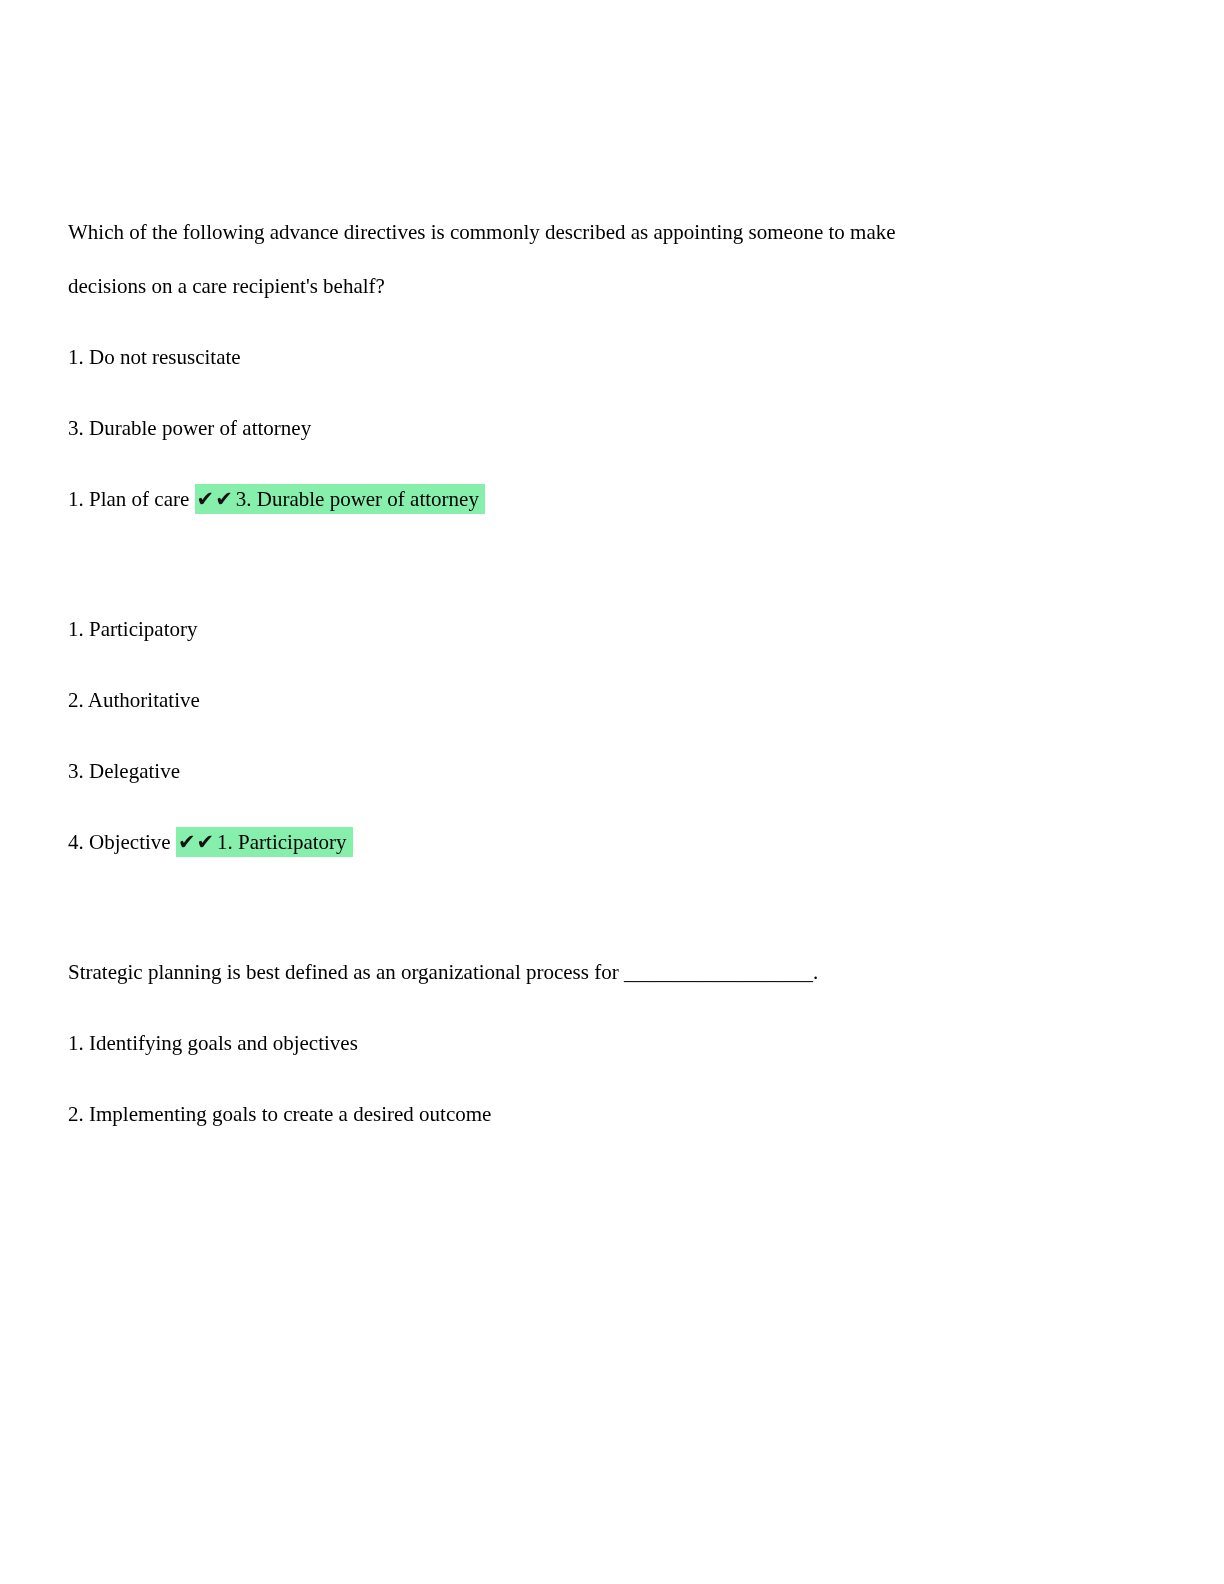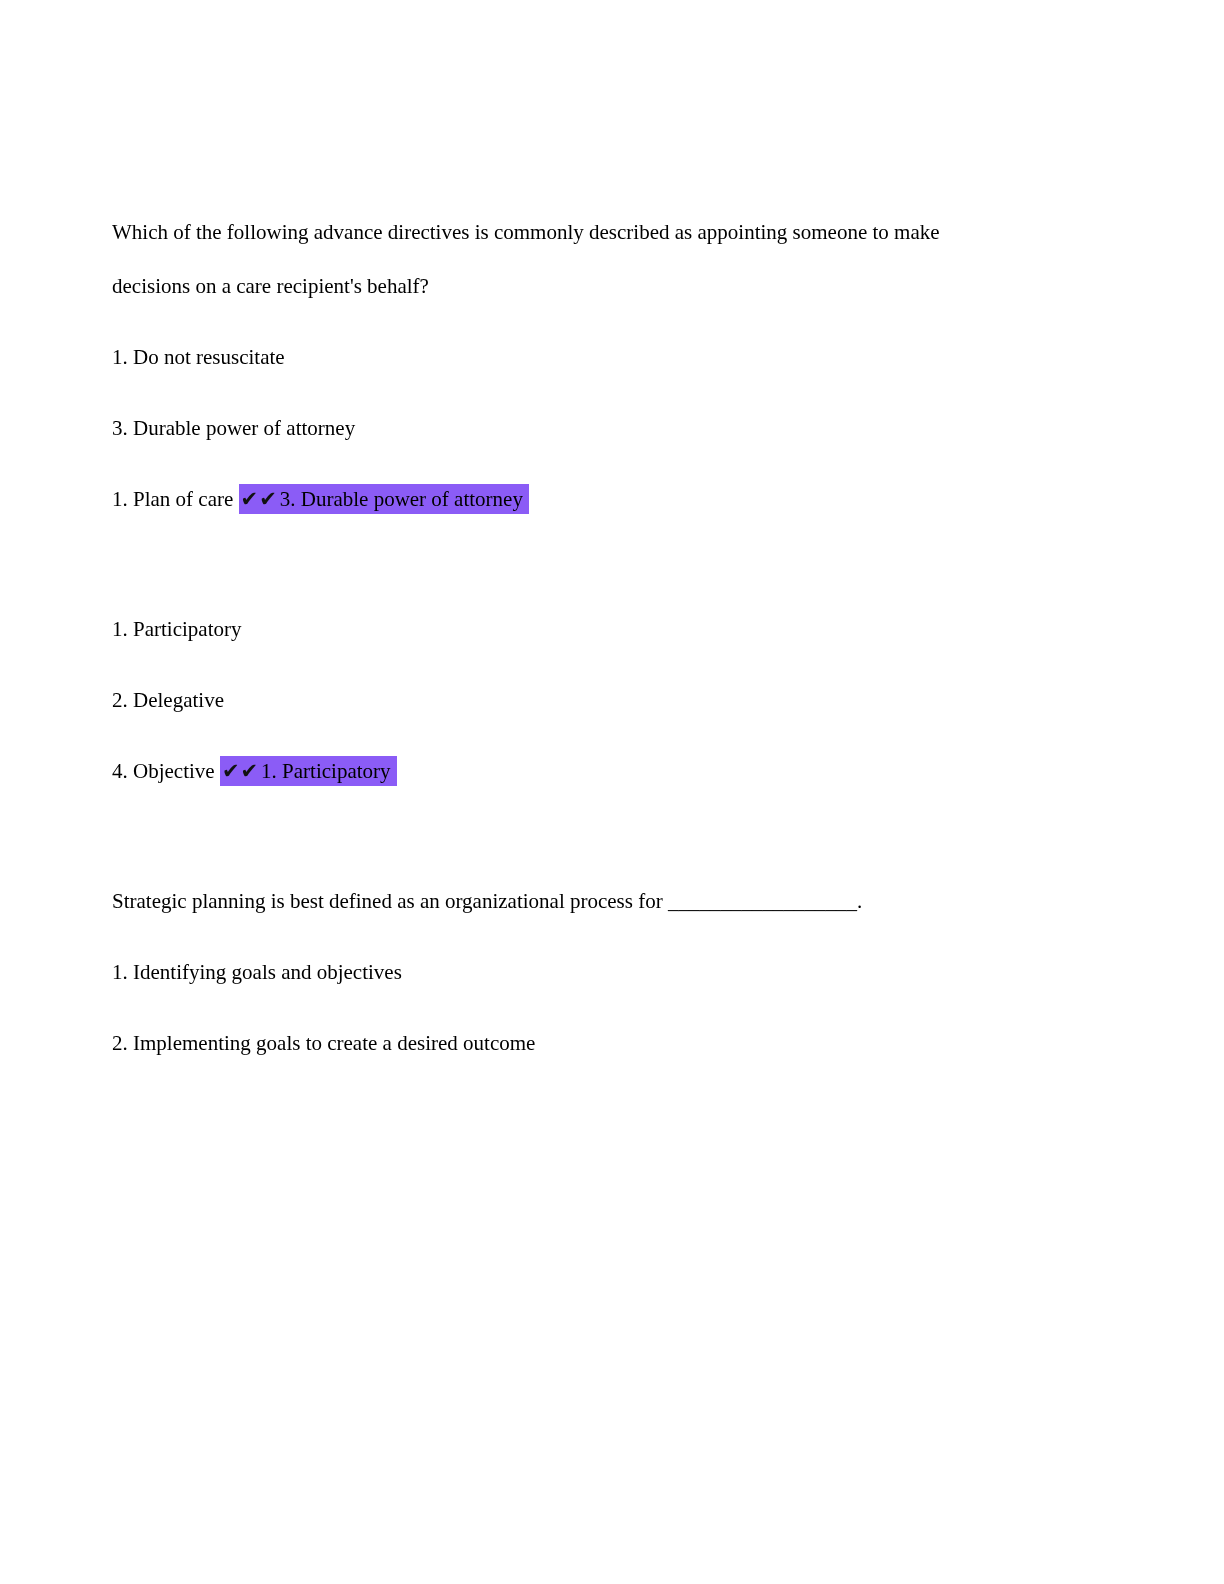--- a/index.html
+++ b/index.html
@@ -6,42 +6,42 @@
     margin: 0;
     padding: 0;
     background: #ffffff;
   }
   .page {
     position: relative;
     width: 1224px;
     height: 1484px;
     background: #ffffff;
     box-sizing: border-box;
-    padding: 205px 140px 0 112px;
+    padding: 205px 140px 0 68px;
     overflow: hidden;
     font-family: "Liberation Serif", "DejaVu Serif", serif;
     font-size: 21px;
     color: #000000;
   }
   .content {
     width: 905px;
   }
   .question-block {
     margin: 0 0 76px 0;
   }
   p.question {
     margin: 0 0 17px 0;
     line-height: 54px;
   }
   p.option {
     margin: 0 0 17px 0;
     line-height: 54px;
   }
   .highlight {
-    background: #8b5cf6;
+    background: #86efac;
     padding: 3px 6px 3px 2px;
     text-align: right;
   }
   .checks {
     font-family: "DejaVu Sans", sans-serif;
     font-weight: bold;
     color: #111111;
     letter-spacing: 1px;
     margin-right: 2px;
   }
@@ -54,21 +54,22 @@
 
     <section class="question-block">
       <p class="question">Which of the following advance directives is commonly described as appointing someone to make decisions on a care recipient's behalf?</p>
       <p class="option">1. Do not resuscitate</p>
       <p class="option">3. Durable power of attorney</p>
       <p class="option"><span>1. Plan of care</span> <span class="highlight"><span class="checks">✔✔</span><span>3. Durable power of attorney</span></span></p>
     </section>
 
     <section class="question-block">
       <p class="option">1. Participatory</p>
-      <p class="option">2. Delegative</p>
+      <p class="option">2. Authoritative</p>
+      <p class="option">3. Delegative</p>
       <p class="option"><span>4. Objective</span> <span class="highlight"><span class="checks">✔✔</span><span>1. Participatory</span></span></p>
     </section>
 
     <section class="question-block">
       <p class="question">Strategic planning is best defined as an organizational process for __________________.</p>
       <p class="option">1. Identifying goals and objectives</p>
       <p class="option">2. Implementing goals to create a desired outcome</p>
     </section>
 
   </div>

